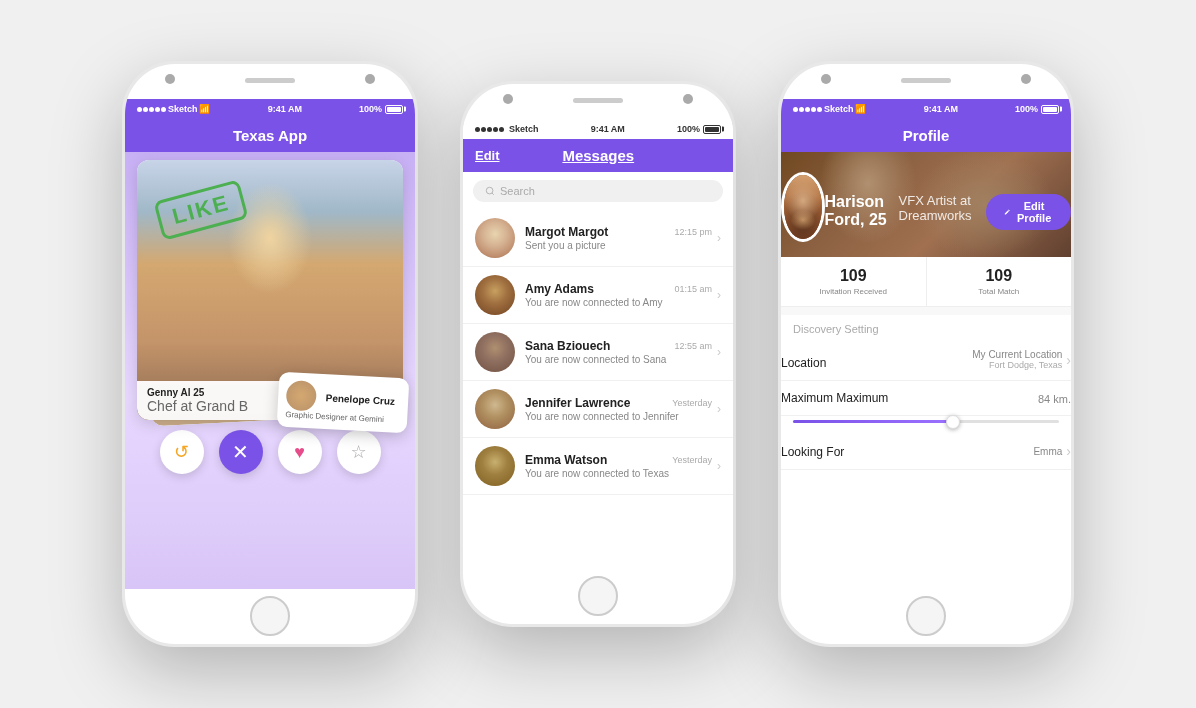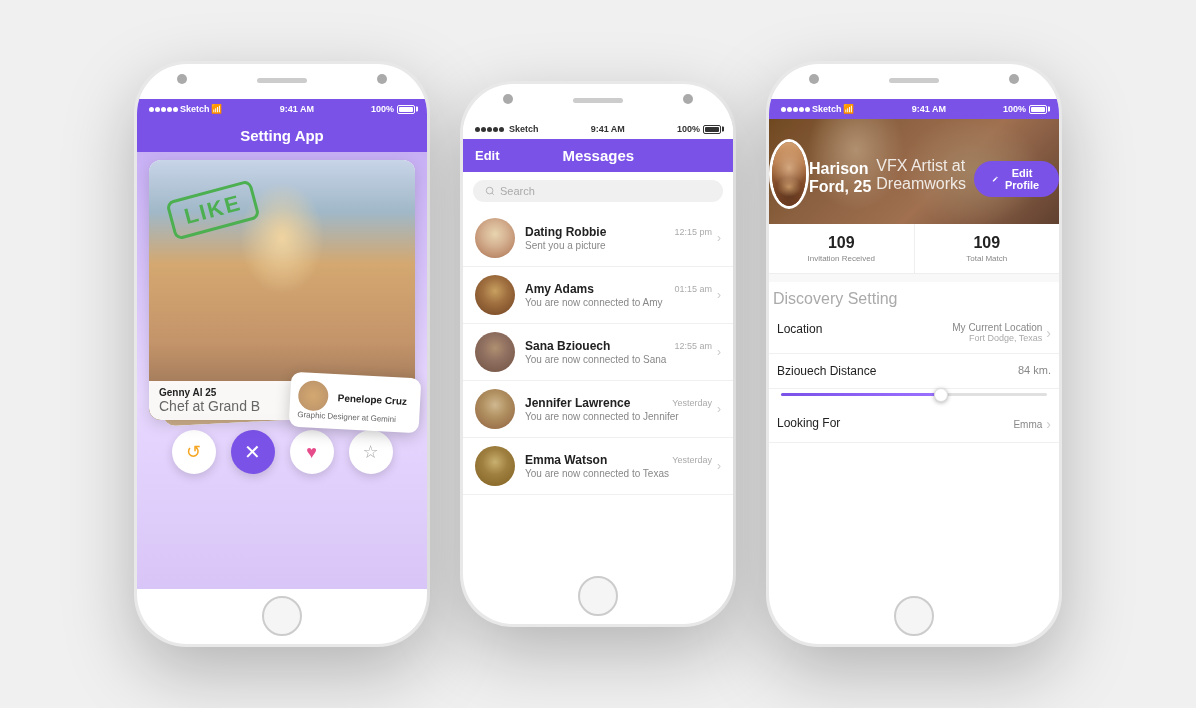--- a/index.html
+++ b/index.html
@@ -9,21 +9,21 @@
       justify-content: center;
       align-items: center;
       min-height: 100vh;
       font-family: -apple-system, BlinkMacSystemFont, 'Helvetica Neue', sans-serif;
     }
 
     .phones-container {
       display: flex;
       align-items: center;
       justify-content: center;
-      gap: 30px;
+      gap: 42px;
       padding: 20px;
     }
 
     .phone-outer {
       background: #e8e8e8;
       border-radius: 52px;
       padding: 3px;
       box-shadow: 0 25px 70px rgba(0,0,0,0.25);
     }
 
@@ -135,20 +135,21 @@
       text-align: center;
       color: #fff;
       font-size: 15px;
       font-weight: 600;
     }
 
     .app-header.messages-header {
       display: flex;
       align-items: center;
       justify-content: space-between;
+      text-decoration: underline;
     }
 
     .header-edit { font-size: 13px; color: #fff; }
 
     
     .phone1-content {
       background: linear-gradient(180deg, #c8b0f5 0%, #e8d8ff 50%, #d4c0f5 100%);
       height: 100%;
       position: relative;
       overflow: hidden;
@@ -397,21 +398,21 @@
       color: #fff;
       font-size: 16px;
       font-weight: 700;
       margin-top: 8px;
       position: relative;
       z-index: 1;
     }
 
     .profile-job {
       color: rgba(255,255,255,0.85);
-      font-size: 16px;
+      font-size: 13px;
       margin-top: 2px;
       position: relative;
       z-index: 1;
     }
 
     .edit-profile-btn {
       background: #7B52E8;
       color: #fff;
       border: none;
       border-radius: 20px;
@@ -454,31 +455,31 @@
       margin-top: 2px;
     }
 
     .discovery-section {
       background: #fff;
       margin-top: 8px;
       flex: 1;
     }
 
     .discovery-title {
-      font-size: 16px;
+      font-size: 11px;
       color: #aaa;
-      padding: 8px 4px 4px;
+      padding: 8px 12px 4px;
       font-weight: 500;
     }
 
     .discovery-item {
       display: flex;
-      align-items: flex-start;
+      align-items: flex-end;
       justify-content: space-between;
-      padding: 10px 8px;
+      padding: 10px 0;
       border-bottom: 1px solid #f0f0f0;
     }
 
     .discovery-label { font-size: 12px; color: #222; font-weight: 500; }
 
     .discovery-value {
       display: flex;
       align-items: center;
       gap: 4px;
       font-size: 10px;
@@ -556,21 +557,21 @@
           <span>9:41 AM</span>
           <div class="status-right">
             <span>100%</span>
             <div class="battery-icon">
                 <div class="battery-fill"></div>
               </div>
           </div>
         </div>
 
         <div class="app-header">
-          <span>Setting App</span>
+          <span>Texas App</span>
         </div>
 
         <div class="phone1-content">
 
           <div class="card-stack">
 
             <div class="card-back">
               <div class="card-back-img"></div>
             </div>
 
@@ -651,21 +652,21 @@
                 <path d="M21 21l-4.35-4.35"></path>
               </svg>
             <span>Search</span>
           </div>
 
           <div class="message-list">
             <div class="message-item">
               <div class="message-avatar avatar-1"></div>
               <div class="message-body">
                 <div class="message-row-top">
-                  <span class="message-name">Dating Robbie</span>
+                  <span class="message-name">Margot Margot</span>
                   <span class="message-time">12:15 pm</span>
                 </div>
                 <div class="message-preview">Sent you a picture</div>
               </div>
               <span class="message-chevron">›</span>
             </div>
 
             <div class="message-item">
               <div class="message-avatar avatar-2"></div>
               <div class="message-body">
@@ -744,20 +745,23 @@
           </div>
           <span>9:41 AM</span>
           <div class="status-right">
             <span>100%</span>
             <div class="battery-icon">
                 <div class="battery-fill"></div>
               </div>
           </div>
         </div>
 
+        <div class="app-header">
+          <span>Profile</span>
+        </div>
 
         <div class="phone3-content">
 
           <div class="profile-hero">
             <div class="profile-hero-bg"></div>
             <div class="profile-avatar-ring">
               <div class="profile-avatar-img"></div>
             </div>
             <div class="profile-name">Harison Ford, 25</div>
             <div class="profile-job">VFX Artist at Dreamworks</div>
@@ -788,21 +792,21 @@
               <div class="discovery-value">
                 <div class="discovery-value-col">
                   <div style="font-size:10px;color:#888">My Current Location</div>
                   <div class="discovery-sub">Fort Dodge, Texas</div>
                 </div>
                 <span style="color:#ccc;font-size:14px">›</span>
               </div>
             </div>
 
             <div class="discovery-item">
-              <span class="discovery-label">Bziouech Distance</span>
+              <span class="discovery-label">Maximum Maximum</span>
               <span style="font-size:11px;color:#888">84 km.</span>
             </div>
 
             <div class="slider-container">
               <div class="slider-track">
                 <div class="slider-fill"></div>
                 <div class="slider-thumb"></div>
               </div>
             </div>
 

